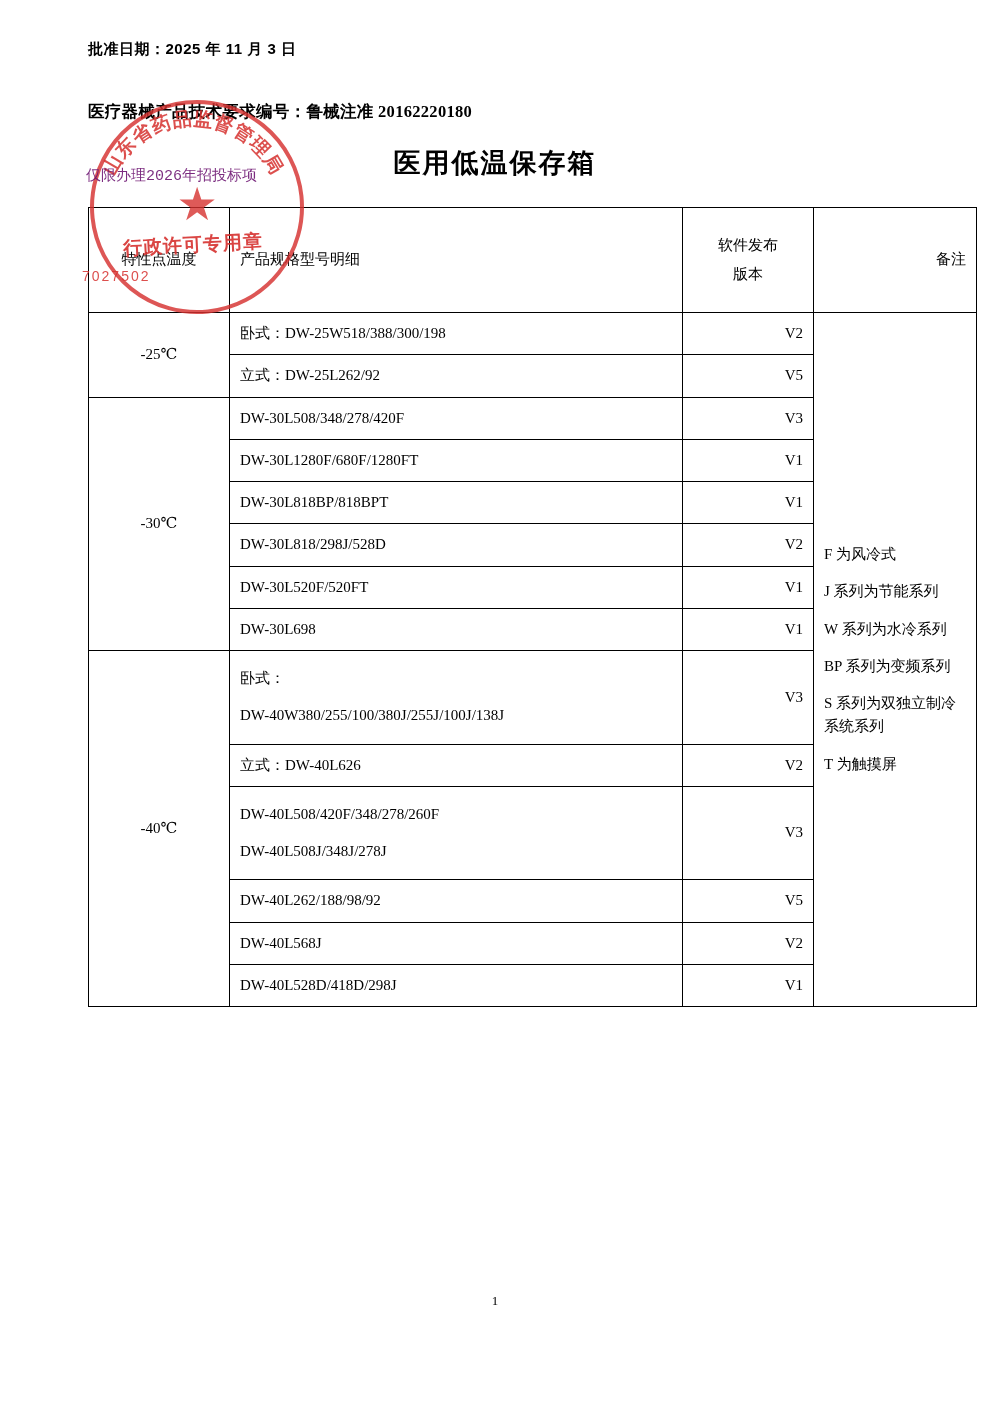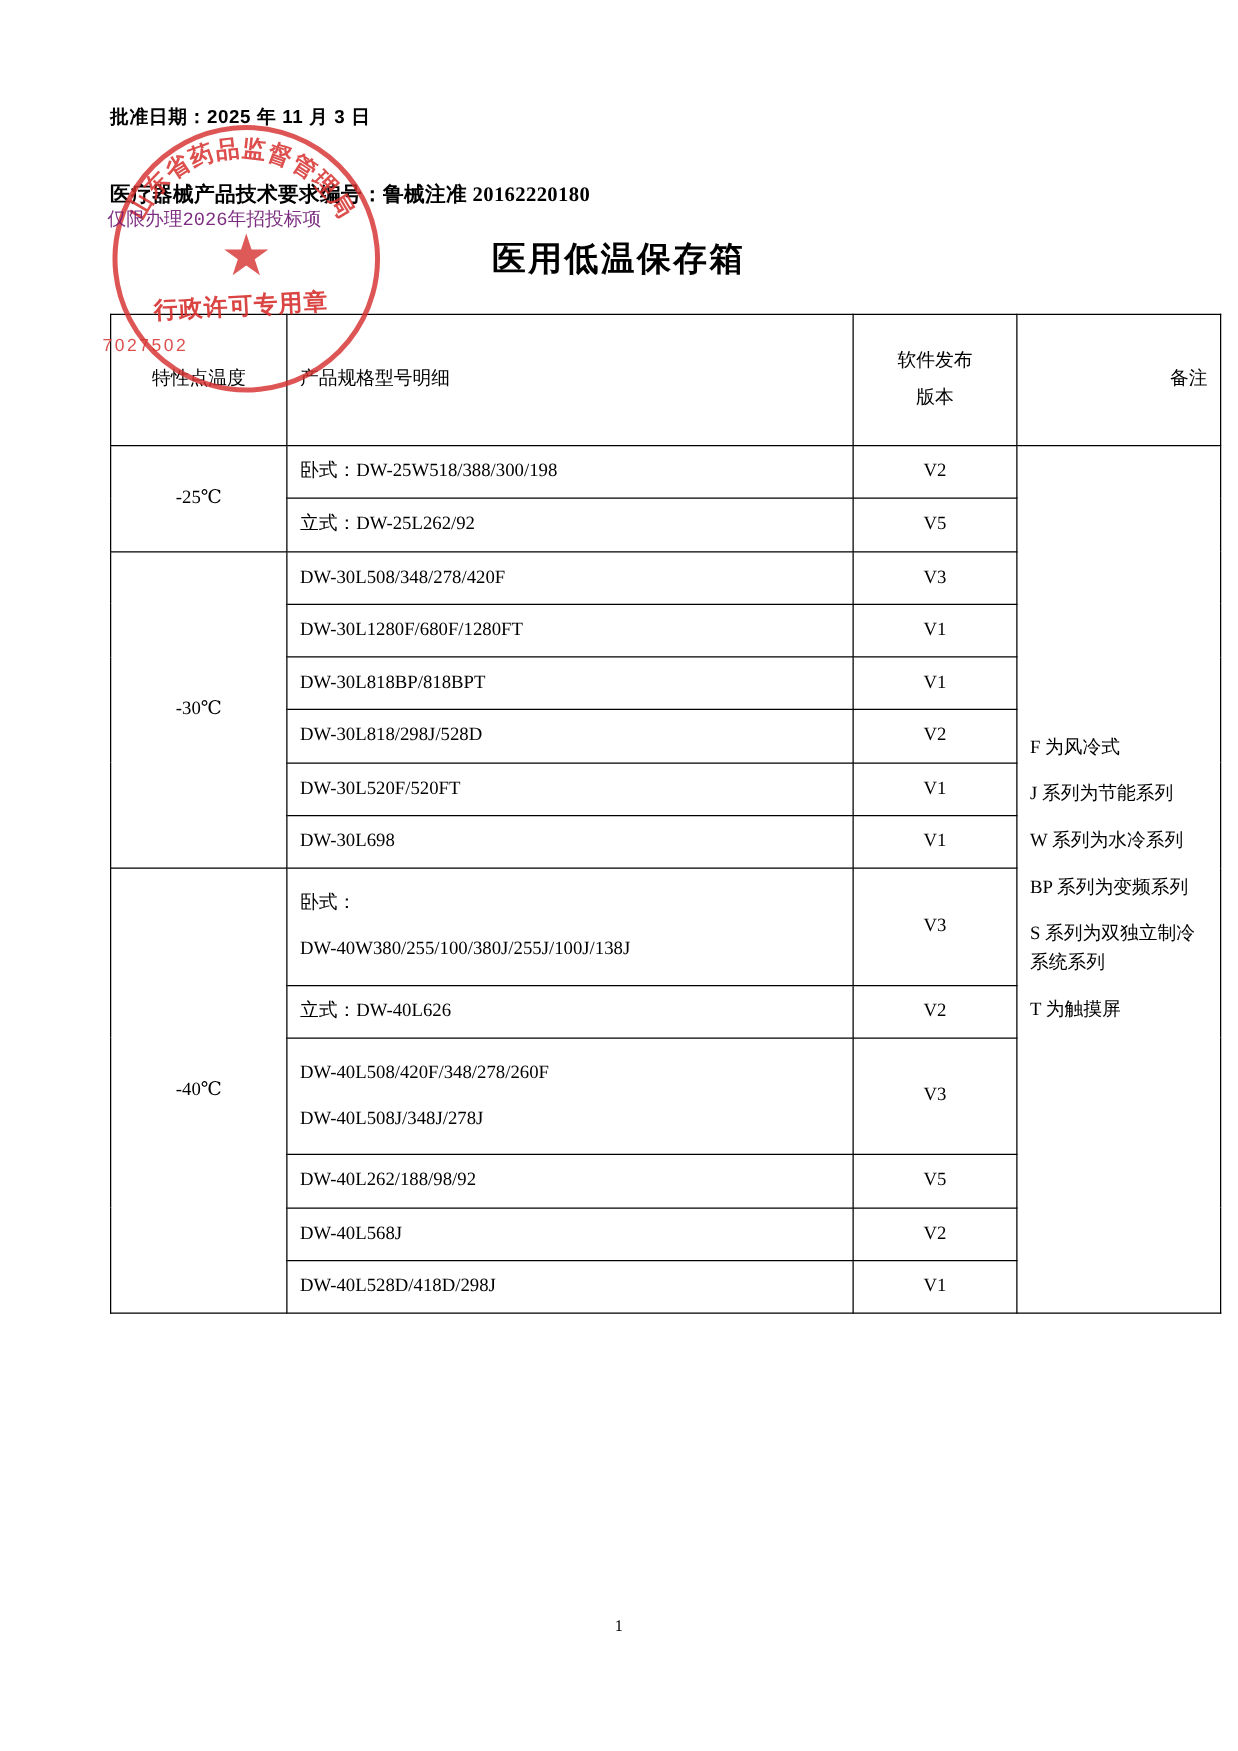--- a/index.html
+++ b/index.html
@@ -13,21 +13,21 @@
     position: relative;
     font-family: "Liberation Serif", "DejaVu Serif", serif;
     color: #000000;
     overflow: hidden;
   }
   .page {
     position: relative;
     width: 990px;
     height: 1401px;
     box-sizing: border-box;
-    padding: 84px 88px 0 88px;
+    padding: 40px 88px 0 88px;
   }
   .approval-date {
     font-size: 15px;
     font-weight: bold;
     letter-spacing: 0.5px;
     margin: 0 0 42px 0;
     font-family: "Liberation Sans", "DejaVu Sans", sans-serif;
   }
   .doc-number {
     font-size: 16.5px;
@@ -97,21 +97,21 @@
   }
   td.temp-cell {
     text-align: center;
     font-size: 15px;
   }
   td.model-cell {
     text-align: left;
     padding-left: 14px;
   }
   td.ver-cell {
-    text-align: center;
+    text-align: right;
   }
   td.note-cell {
     text-align: left;
     padding: 10px 8px 10px 12px;
     vertical-align: middle;
     line-height: 2.05;
     font-size: 15px;
   }
   .model-multi {
     display: block;

